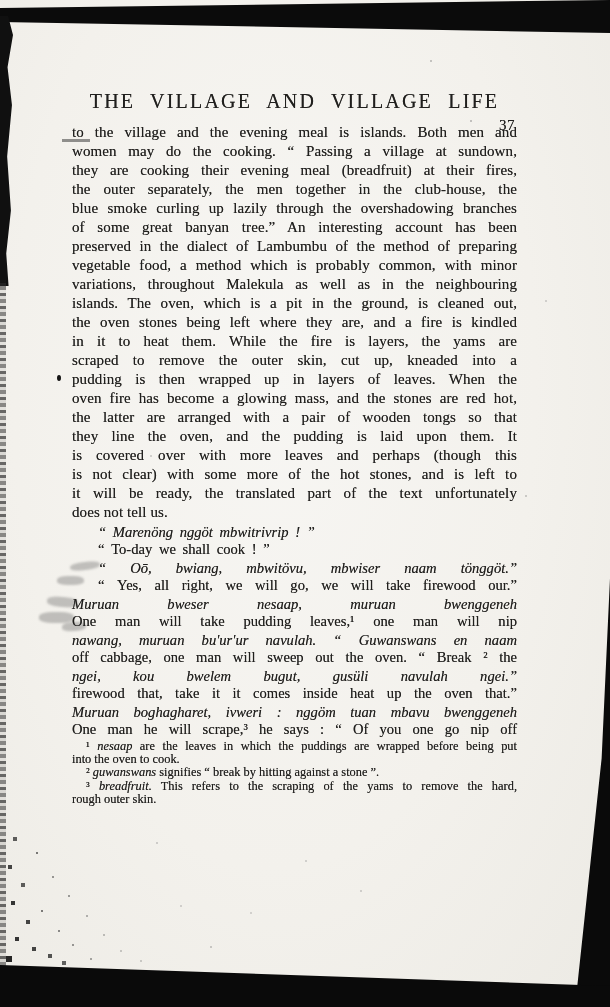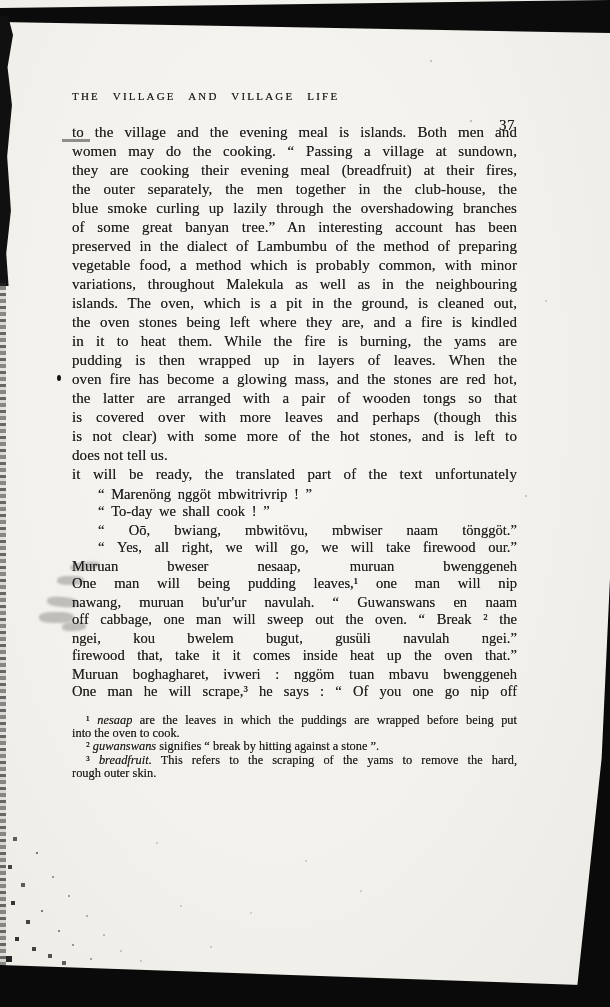--- a/index.html
+++ b/index.html
@@ -45,35 +45,35 @@
   .sm2 { left:57px; top:576px; width:27px; height:9px; }
   .sm3 { left:47px; top:597px; width:31px; height:10px; transform:rotate(5deg); }
   .sm4 { left:39px; top:612px; width:35px; height:11px; }
   .sm5 { left:62px; top:622px; width:24px; height:9px; transform:rotate(-4deg); }
 
   
   .content { position:absolute; left:72px; top:90px; width:445px;
     text-shadow:0 0 .35px rgba(20,20,20,.65); }
 
   .header-row { position:relative; height:22px; margin-bottom:11px; }
-  .header-title { display:block; text-align:left; font-size:11px; letter-spacing:2.2px; word-spacing:8px; }
+  .header-title { display:block; text-align:center; font-size:20px; letter-spacing:2.2px; word-spacing:8px; }
   .page-num { position:absolute; right:2px; top:2px; font-size:15px; letter-spacing:.5px;margin-top:25px; }
 
   .body-line { font-size:15px; line-height:19px; text-align:justify; text-align-last:justify; letter-spacing:.1px; white-space:normal; }
   .body-line.first { text-indent:23px; }
   .no-just { text-align:left; text-align-last:left; }
 
   .gloss { margin-top:2px; }
   .gloss-line { font-size:14.6px; line-height:17px; text-align:justify; text-align-last:justify; }
-  .gloss-native { }
+  .gloss-native { font-style:italic; }
   .gloss-pair { margin-bottom:2px; }
   .gloss-pair.indented .gloss-line { padding-left:26px; }
   .gloss-pair.plainspace .gloss-line { text-align:left; text-align-last:left; word-spacing:3px; }
 
-  .footnotes { margin-top:14px; font-size:12.4px; line-height:13.2px; }
+  .footnotes { margin-top:2px; font-size:12.4px; line-height:13.2px; }
   .fn-line { text-align:justify; text-align-last:justify; }
   .fn-line.no-just { text-align:left; text-align-last:left; }
   .fn-line .fn-marker { font-size:12.4px; }
   .fn-indent { padding-left:14px; }
   .fn-term { font-style:italic; }
 </style>
 </head>
 <body>
 
 <div class="scan">
@@ -104,42 +104,44 @@
       <div class="body-line">women may do the cooking.  “&nbsp;Passing a village at sundown,</div>
       <div class="body-line">they are cooking their evening meal (breadfruit) at their fires,</div>
       <div class="body-line">the outer separately, the men together in the club-house, the</div>
       <div class="body-line">blue smoke curling up lazily through the overshadowing branches</div>
       <div class="body-line">of some great banyan tree.”  An interesting account has been</div>
       <div class="body-line">preserved in the dialect of Lambumbu of the method of preparing</div>
       <div class="body-line">vegetable food, a method which is probably common, with minor</div>
       <div class="body-line">variations, throughout Malekula as well as in the neighbouring</div>
       <div class="body-line">islands.  The oven, which is a pit in the ground, is cleaned out,</div>
       <div class="body-line">the oven stones being left where they are, and a fire is kindled</div>
-      <div class="body-line">in it to heat them.  While the fire is burning, the yams are</div>
+      <div class="body-line">in it to heat them.  While the fire is layers, the yams are</div>
+      <div class="body-line">scraped to remove the outer skin, cut up, kneaded into a</div>
       <div class="body-line">pudding is then wrapped up in layers of leaves.  When the</div>
       <div class="body-line">oven fire has become a glowing mass, and the stones are red hot,</div>
       <div class="body-line">the latter are arranged with a pair of wooden tongs so that</div>
+      <div class="body-line">they line the oven, and the pudding is laid upon them.  It</div>
       <div class="body-line">is covered over with more leaves and perhaps (though this</div>
       <div class="body-line">is not clear) with some more of the hot stones, and is left to</div>
+      <div class="body-line">it will be ready, the translated part of the text unfortunately</div>
       <div class="body-line no-just">does not tell us.</div>
-      <div class="body-line">it will be ready, the translated part of the text unfortunately</div>
     </div>
 
     <div class="gloss">
       <div class="gloss-pair indented plainspace">
         <div class="gloss-line gloss-native">“&nbsp;Marenöng nggöt mbwitrivrip&nbsp;!&nbsp;”</div>
         <div class="gloss-line">“&nbsp;To-day we shall cook&nbsp;!&nbsp;”</div>
       </div>
       <div class="gloss-pair indented">
         <div class="gloss-line gloss-native">“&nbsp;Oō, bwiang, mbwitövu, mbwiser naam tönggöt.”</div>
         <div class="gloss-line">“&nbsp;Yes, all right, we will go, we will take firewood our.”</div>
       </div>
       <div class="gloss-pair">
         <div class="gloss-line gloss-native">Muruan bweser nesaap, muruan bwenggeneh</div>
-        <div class="gloss-line">One man will being pudding leaves,¹ one man will nip</div>
+        <div class="gloss-line">One man will take pudding leaves,¹ one man will nip</div>
       </div>
       <div class="gloss-pair">
         <div class="gloss-line gloss-native">nawang, muruan bu'ur'ur navulah. “&nbsp;Guwanswans en naam</div>
         <div class="gloss-line">off cabbage, one man will sweep out the oven. “&nbsp;Break&nbsp;² the</div>
       </div>
       <div class="gloss-pair">
         <div class="gloss-line gloss-native">ngei, kou bwelem bugut, gusüli navulah ngei.”</div>
         <div class="gloss-line">firewood that, take it it comes inside heat up the oven that.”</div>
       </div>
       <div class="gloss-pair">

